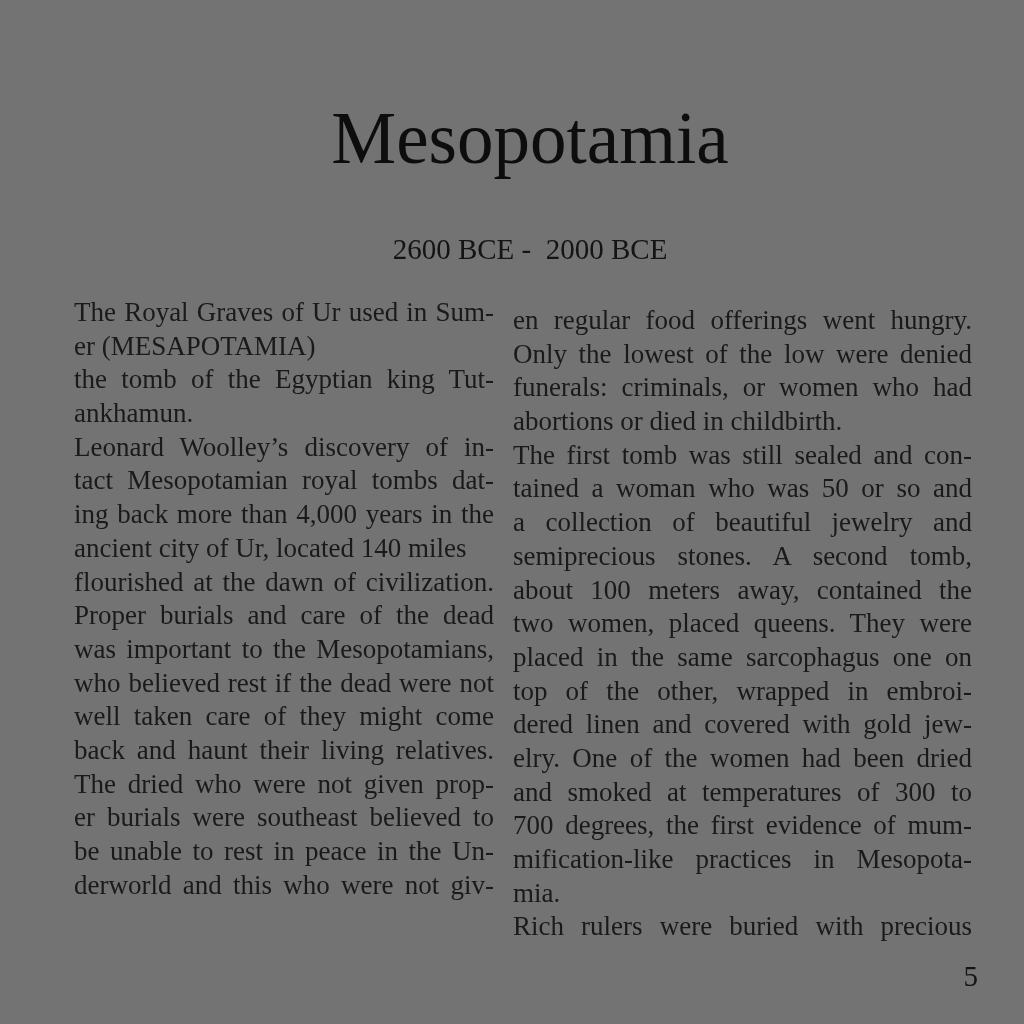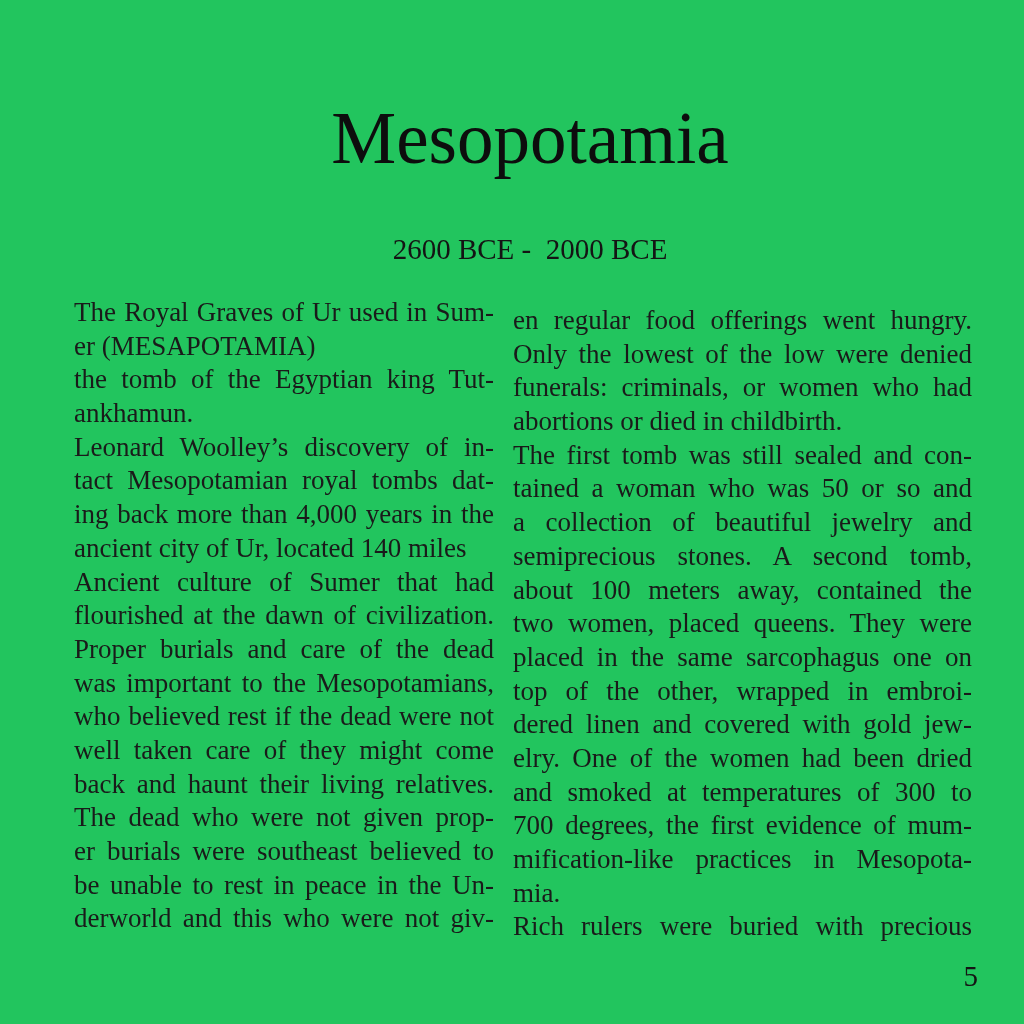--- a/index.html
+++ b/index.html
@@ -7,21 +7,21 @@
     padding: 0;
     width: 1024px;
     height: 1024px;
     background: #ffffff;
     overflow: hidden;
   }
   #page {
     position: relative;
     width: 1024px;
     height: 1024px;
-    background: #22c55e;
+    background: #737373;
     color: #161616;
     font-family: "Liberation Serif", serif;
   }
   .doc-title {
     position: absolute;
     top: 53px;
     left: 85px;
     width: 890px;
     text-align: center;
     font-size: 73px;
@@ -82,28 +82,27 @@
 
   <div class="col col-left">
       <div class="line j">The Royal Graves of Ur used in Sum-</div>
       <div class="line">er (MESAPOTAMIA)</div>
       <div class="line j">the tomb of the Egyptian king Tut-</div>
       <div class="line">ankhamun.</div>
       <div class="line j">Leonard Woolley’s discovery of in-</div>
       <div class="line j">tact Mesopotamian royal tombs dat-</div>
       <div class="line j">ing back more than 4,000 years in the</div>
       <div class="line">ancient city of Ur, located 140 miles</div>
-      <div class="line j">Ancient culture of Sumer that had</div>
       <div class="line j">flourished at the dawn of civilization.</div>
       <div class="line j">Proper burials and care of the dead</div>
       <div class="line j">was important to the Mesopotamians,</div>
       <div class="line j">who believed rest if the dead were not</div>
       <div class="line j">well taken care of they might come</div>
       <div class="line j">back and haunt their living relatives.</div>
-      <div class="line j">The dead who were not given prop-</div>
+      <div class="line j">The dried who were not given prop-</div>
       <div class="line j">er burials were southeast believed to</div>
       <div class="line j">be unable to rest in peace in the Un-</div>
       <div class="line j">derworld and this who were not giv-</div>
     </div>
 
   <div class="col col-right">
       <div class="line j">en regular food offerings went hungry.</div>
       <div class="line j">Only the lowest of the low were denied</div>
       <div class="line j">funerals: criminals, or women who had</div>
       <div class="line">abortions or died in childbirth.</div>

